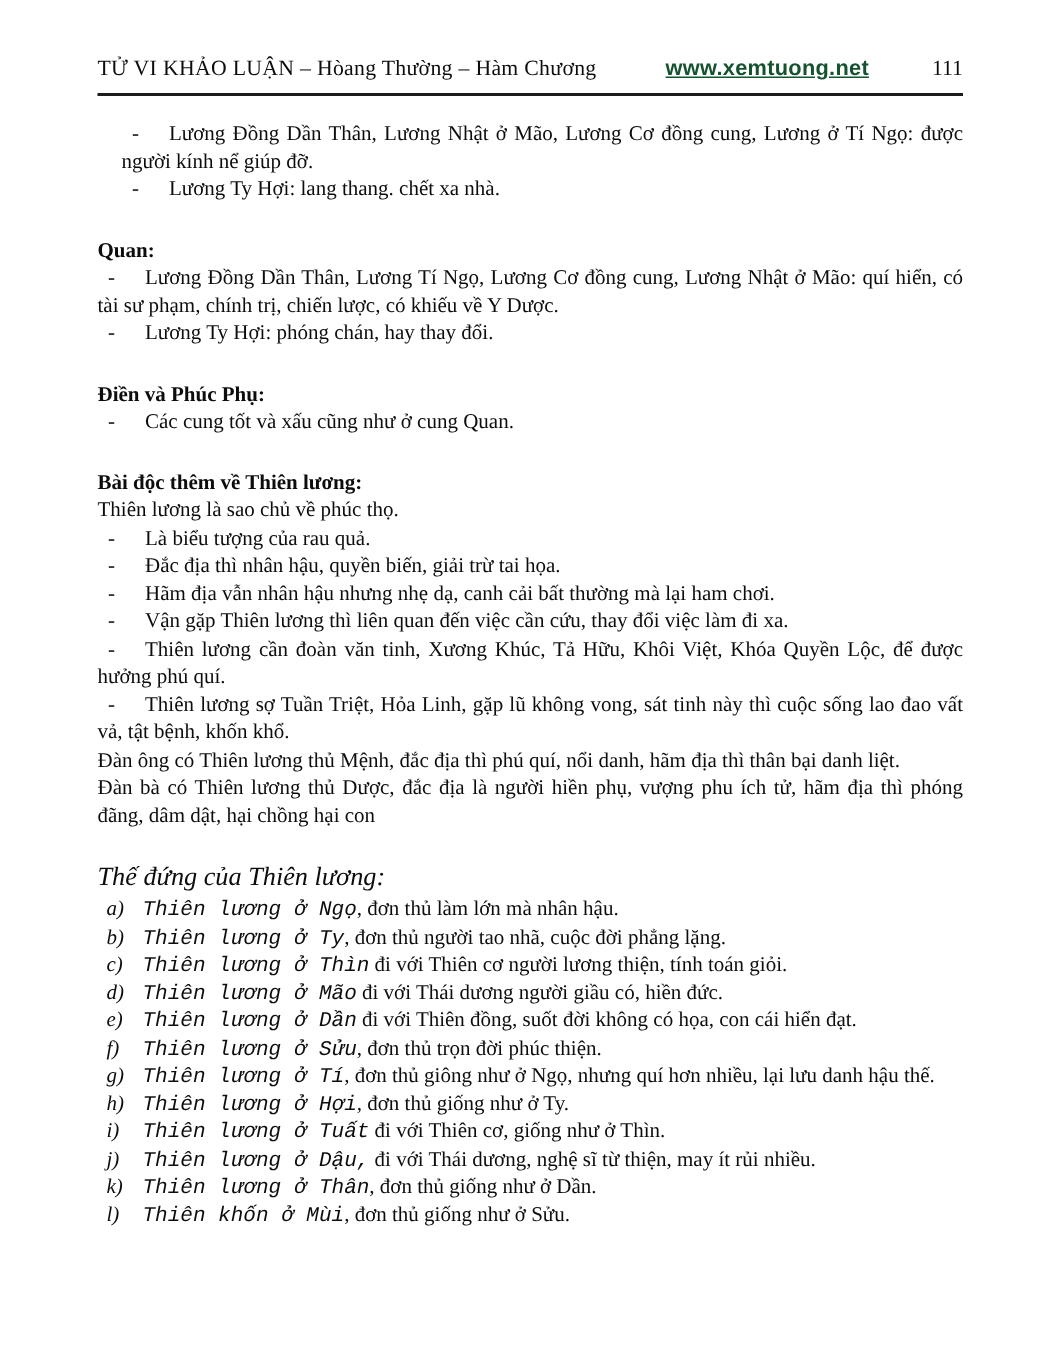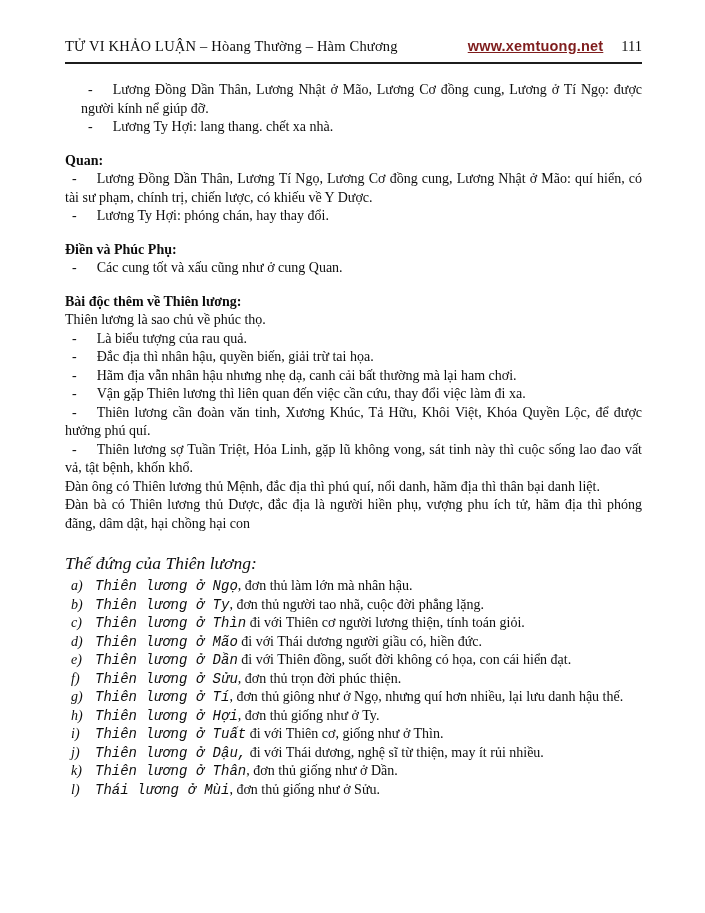--- a/index.html
+++ b/index.html
@@ -23,28 +23,28 @@
     align-items:flex-end;
     border-bottom:2px solid #1c1c1c;
     padding-bottom:7px;
   }
   .doc-title { font-size:14.5px; letter-spacing:0.2px; white-space:nowrap; }
   .header-right { display:flex; align-items:baseline; gap:18px; }
   .site-link {
     font-family:"Liberation Sans","DejaVu Sans",sans-serif;
     font-weight:bold;
     font-size:14.5px;
-    color:#7f1d1d;
+    color:#14532d;
     text-decoration:underline;
     letter-spacing:0.2px;
   }
-  .pagenum { font-size:14.5px; }
+  .pagenum { font-size:14.5px;margin-left:24px; }
   
   p { margin:0; text-align:justify; line-height:18.5px; }
-  .sec { margin-top:15px; }
+  .sec { margin-top:22px; }
   .first-sec { margin-top:17px;margin-left:16px; }
   .sec-heading { font-weight:bold; }
   .bullet .marker {
     padding-left:7px;
     margin-right:20px;
   }
   
   .the-dung { margin-top:18px; }
   .the-dung-heading {
     font-style:italic;
@@ -112,17 +112,17 @@
       <p class="litem"><span class="lmarker">b)</span><span class="lead">Thiên lương ở Ty</span><span class="tail">, đơn thủ người tao nhã, cuộc đời phẳng lặng.</span></p>
       <p class="litem"><span class="lmarker">c)</span><span class="lead">Thiên lương ở Thìn</span><span class="tail"> đi với Thiên cơ người lương thiện, tính toán giỏi.</span></p>
       <p class="litem"><span class="lmarker">d)</span><span class="lead">Thiên lương  ở Mão</span><span class="tail"> đi với Thái dương người giầu có, hiền đức.</span></p>
       <p class="litem"><span class="lmarker">e)</span><span class="lead">Thiên lương ở Dần</span><span class="tail"> đi với Thiên đồng, suốt đời không có họa, con cái hiển đạt.</span></p>
       <p class="litem"><span class="lmarker">f)</span><span class="lead">Thiên lương ở Sửu</span><span class="tail">, đơn thủ trọn đời phúc thiện.</span></p>
       <p class="litem"><span class="lmarker">g)</span><span class="lead">Thiên lương ở Tí</span><span class="tail">, đơn thủ giông như ở Ngọ, nhưng quí hơn nhiều, lại lưu danh hậu thế.</span></p>
       <p class="litem"><span class="lmarker">h)</span><span class="lead">Thiên lương ở Hợi</span><span class="tail">, đơn thủ giống như ở Ty.</span></p>
       <p class="litem"><span class="lmarker">i)</span><span class="lead">Thiên lương ở Tuất</span><span class="tail"> đi với Thiên cơ, giống như ở Thìn.</span></p>
       <p class="litem"><span class="lmarker">j)</span><span class="lead">Thiên lương ở Dậu,</span><span class="tail"> đi với Thái dương, nghệ sĩ từ thiện, may ít rủi nhiều.</span></p>
       <p class="litem"><span class="lmarker">k)</span><span class="lead">Thiên lương ở Thân</span><span class="tail">, đơn thủ giống như ở Dần.</span></p>
-      <p class="litem"><span class="lmarker">l)</span><span class="lead">Thái lương ở Mùi</span><span class="tail">, đơn  thủ giống như ở Sửu.</span></p>
+      <p class="litem"><span class="lmarker">l)</span><span class="lead">Thiên khốn ở Mùi</span><span class="tail">, đơn  thủ giống như ở Sửu.</span></p>
     </div>
 
   </div>
 </div>
 
 </body></html>

